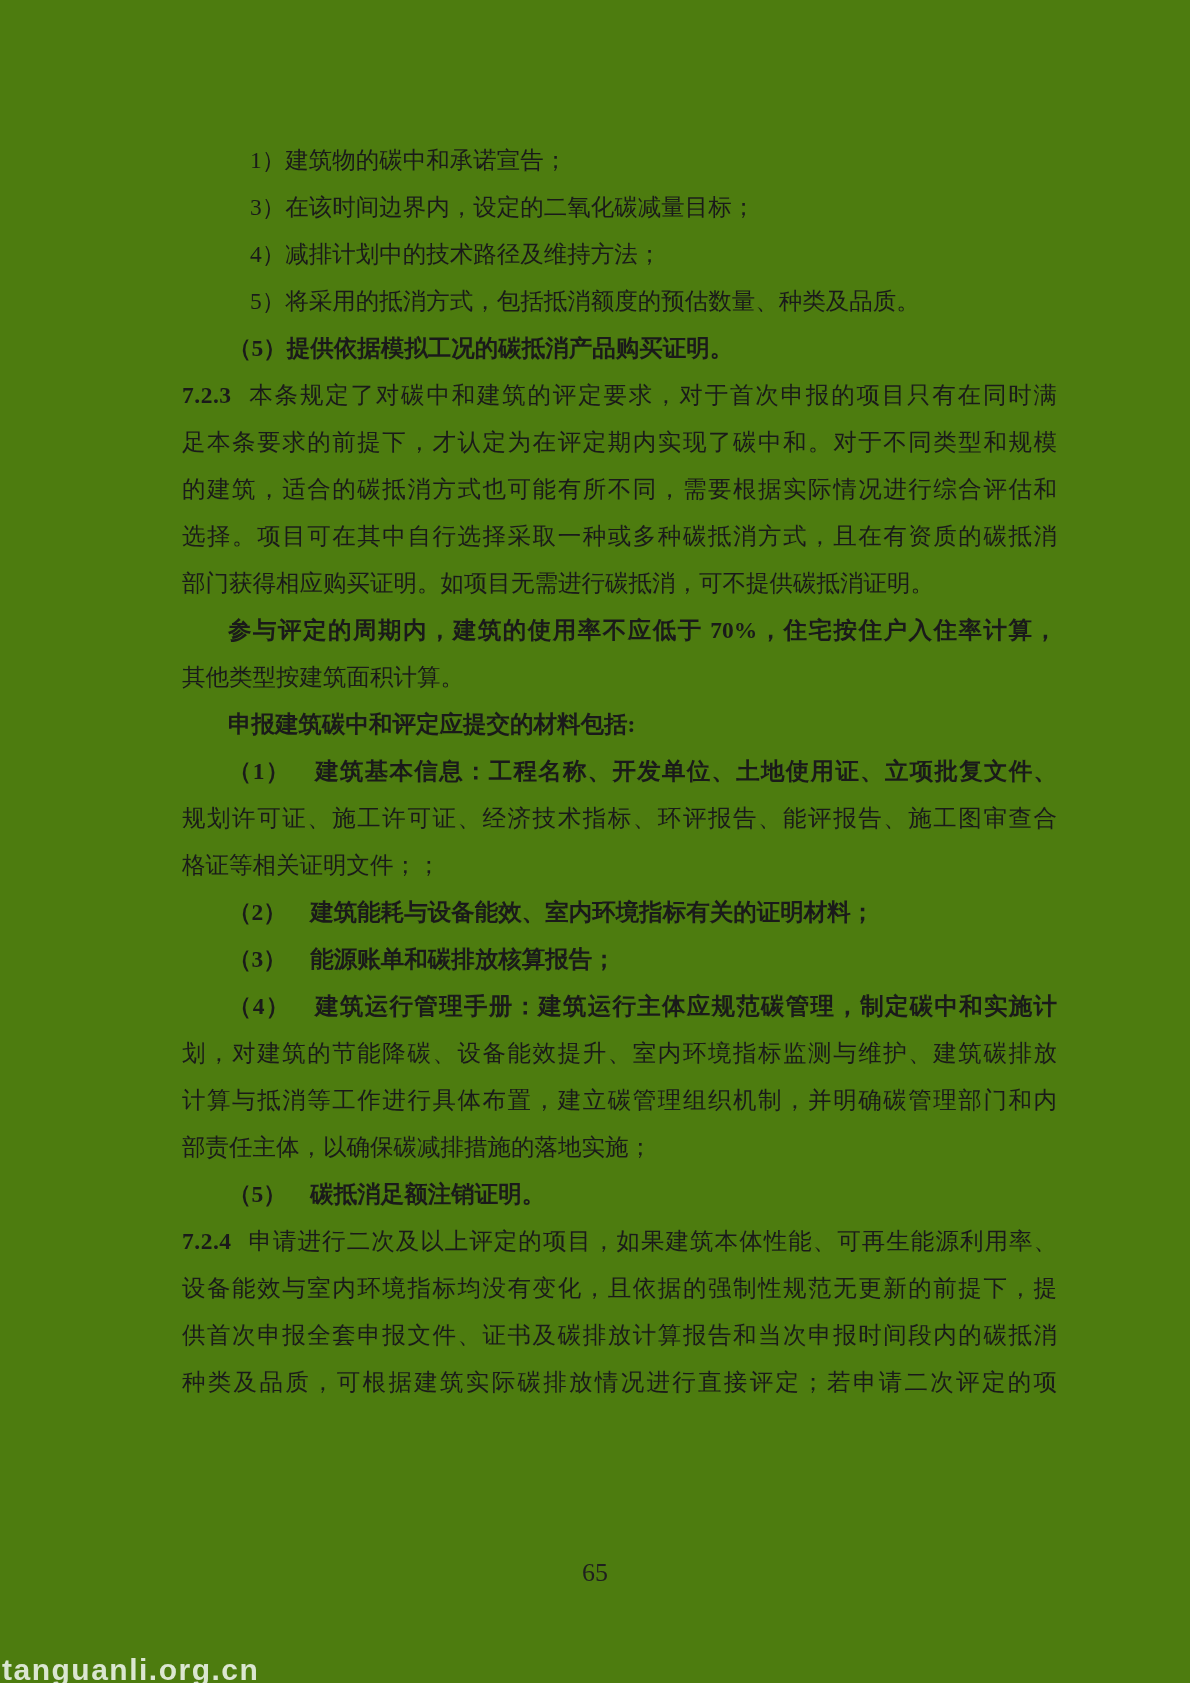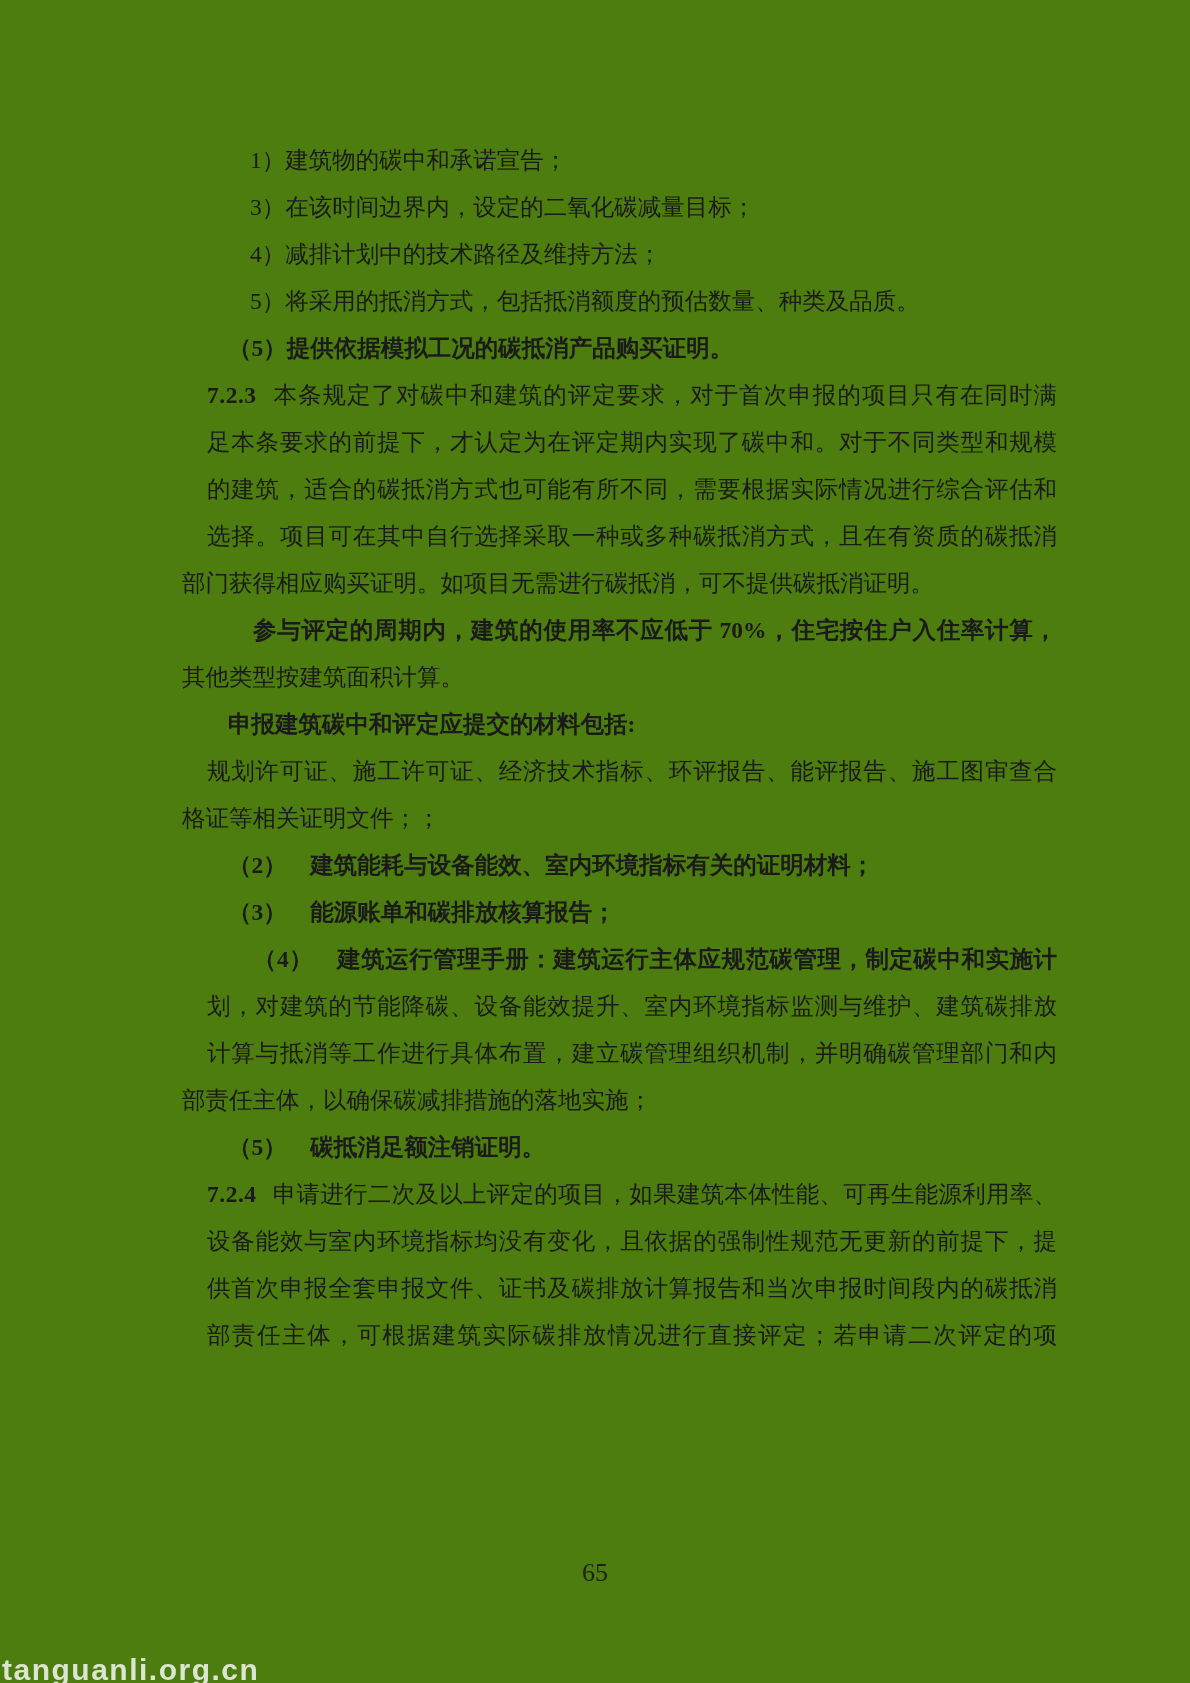--- a/index.html
+++ b/index.html
@@ -23,21 +23,21 @@
     color: #1a1a1a;
     font-size: 23.5px;
   }
   .line {
     height: 47px;
     line-height: 47px;
     white-space: nowrap;
   }
   .i68 { padding-left: 68px; }
   .i46 { padding-left: 46px; font-weight: bold; }
-  .jl  { text-align: justify; text-align-last: justify; margin-left: 25px; }
+  .jl  { text-align: justify; text-align-last: justify; }
   .num {
     font-weight: bold;
     margin-right: 16px;
     letter-spacing: 0.5px;
   }
   .pagenum {
     position: absolute;
     top: 1553px;
     left: 0;
     width: 100%;
@@ -73,33 +73,34 @@
     <div class="line jl"><span class="num">7.2.3</span><span>本条规定了对碳中和建筑的评定要求，对于首次申报的项目只有在同时满</span></div>
     <div class="line jl"><span>足本条要求的前提下，才认定为在评定期内实现了碳中和。对于不同类型和规模</span></div>
     <div class="line jl"><span>的建筑，适合的碳抵消方式也可能有所不同，需要根据实际情况进行综合评估和</span></div>
     <div class="line jl"><span>选择。项目可在其中自行选择采取一种或多种碳抵消方式，且在有资质的碳抵消</span></div>
     <div class="line"><span>部门获得相应购买证明。如项目无需进行碳抵消，可不提供碳抵消证明。</span></div>
 
     <div class="line i46 jl"><span>参与评定的周期内，建筑的使用率不应低于 70%，住宅按住户入住率计算，</span></div>
     <div class="line"><span>其他类型按建筑面积计算。</span></div>
     <div class="line i46"><span>申报建筑碳中和评定应提交的材料包括:</span></div>
 
+    <div class="line i46 jl"><span>（1）　建筑基本信息：工程名称、开发单位、土地使用证、立项批复文件、</span></div>
     <div class="line jl"><span>规划许可证、施工许可证、经济技术指标、环评报告、能评报告、施工图审查合</span></div>
     <div class="line"><span>格证等相关证明文件；；</span></div>
     <div class="line i46"><span>（2）　建筑能耗与设备能效、室内环境指标有关的证明材料；</span></div>
     <div class="line i46"><span>（3）　能源账单和碳排放核算报告；</span></div>
     <div class="line i46 jl"><span>（4）　建筑运行管理手册：建筑运行主体应规范碳管理，制定碳中和实施计</span></div>
     <div class="line jl"><span>划，对建筑的节能降碳、设备能效提升、室内环境指标监测与维护、建筑碳排放</span></div>
     <div class="line jl"><span>计算与抵消等工作进行具体布置，建立碳管理组织机制，并明确碳管理部门和内</span></div>
     <div class="line"><span>部责任主体，以确保碳减排措施的落地实施；</span></div>
     <div class="line i46"><span>（5）　碳抵消足额注销证明。</span></div>
 
     <div class="line jl"><span class="num">7.2.4</span><span>申请进行二次及以上评定的项目，如果建筑本体性能、可再生能源利用率、</span></div>
     <div class="line jl"><span>设备能效与室内环境指标均没有变化，且依据的强制性规范无更新的前提下，提</span></div>
     <div class="line jl"><span>供首次申报全套申报文件、证书及碳排放计算报告和当次申报时间段内的碳抵消</span></div>
-    <div class="line jl"><span>部责任主体，可根据建筑实际碳排放情况进行直接评定；若申请二次评定的项</span></div>
+    <div class="line jl"><span>种类及品质，可根据建筑实际碳排放情况进行直接评定；若申请二次评定的项</span></div>
   </div>
 
   <div class="pagenum">65</div>
 
   <div class="watermark">tanguanli.org.cn</div>
 
 </div>
 
 </body></html>

